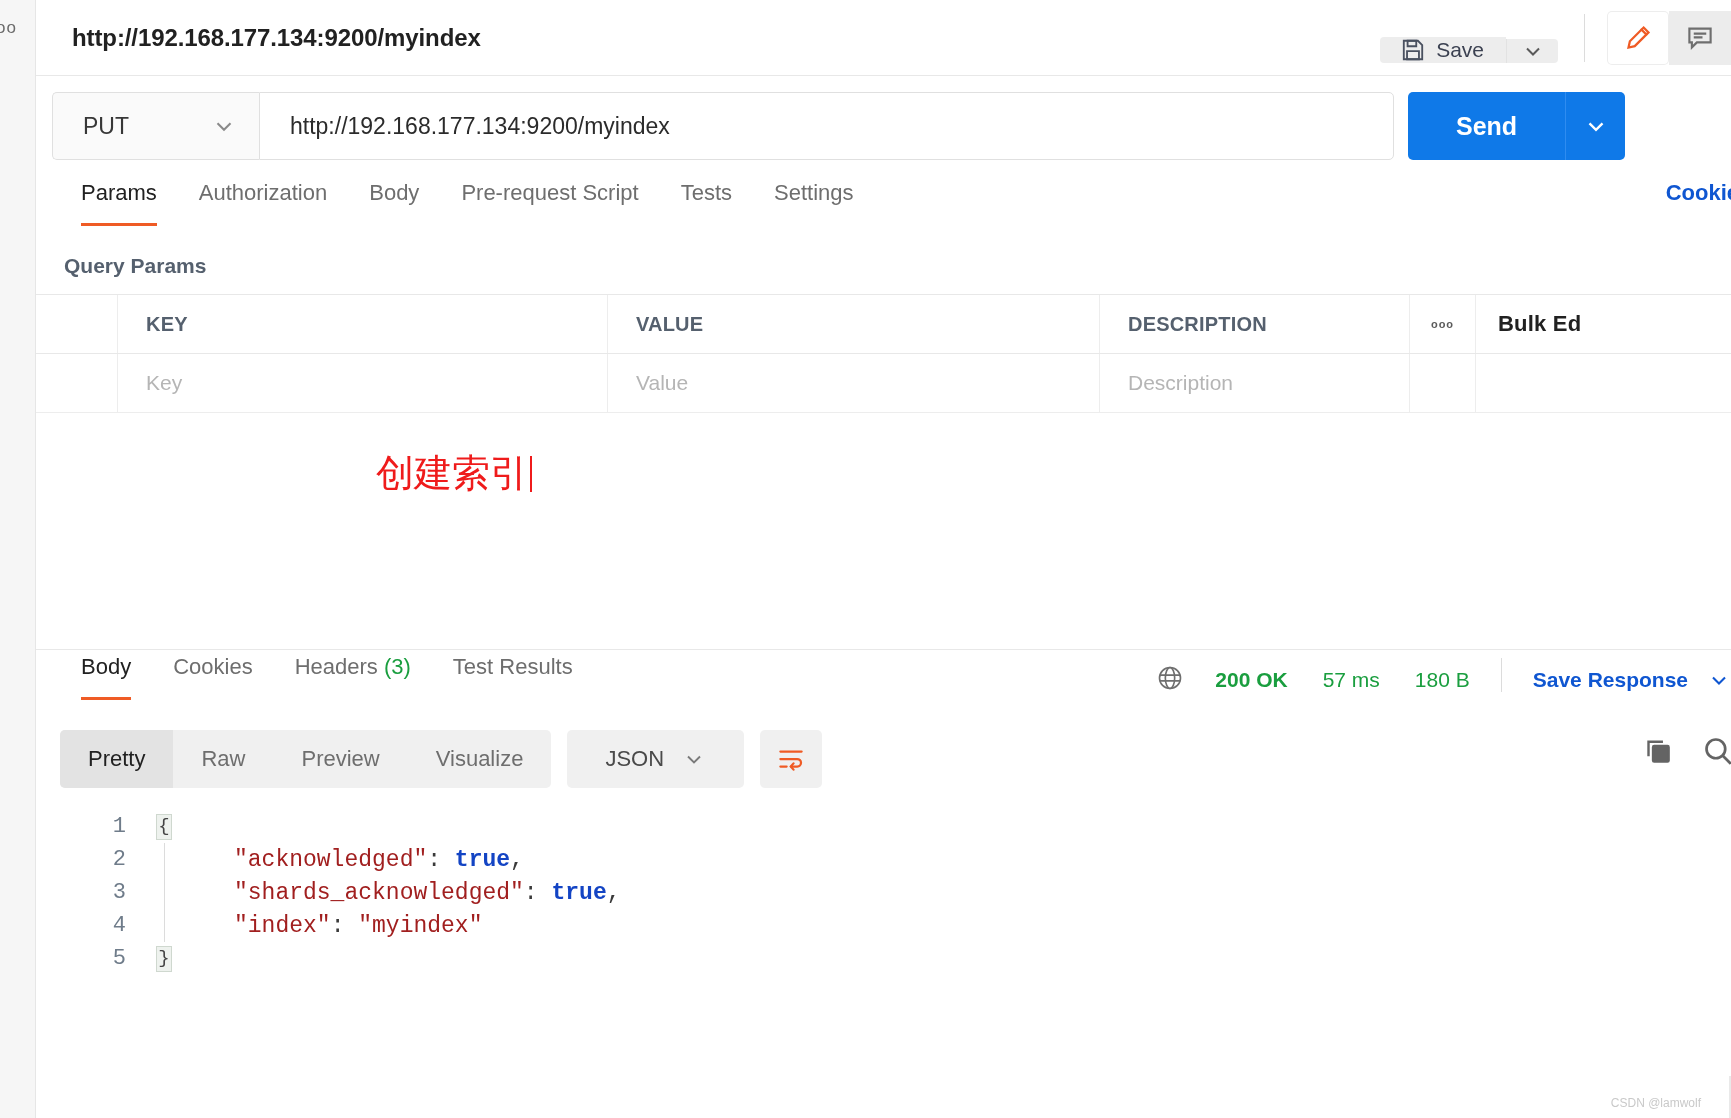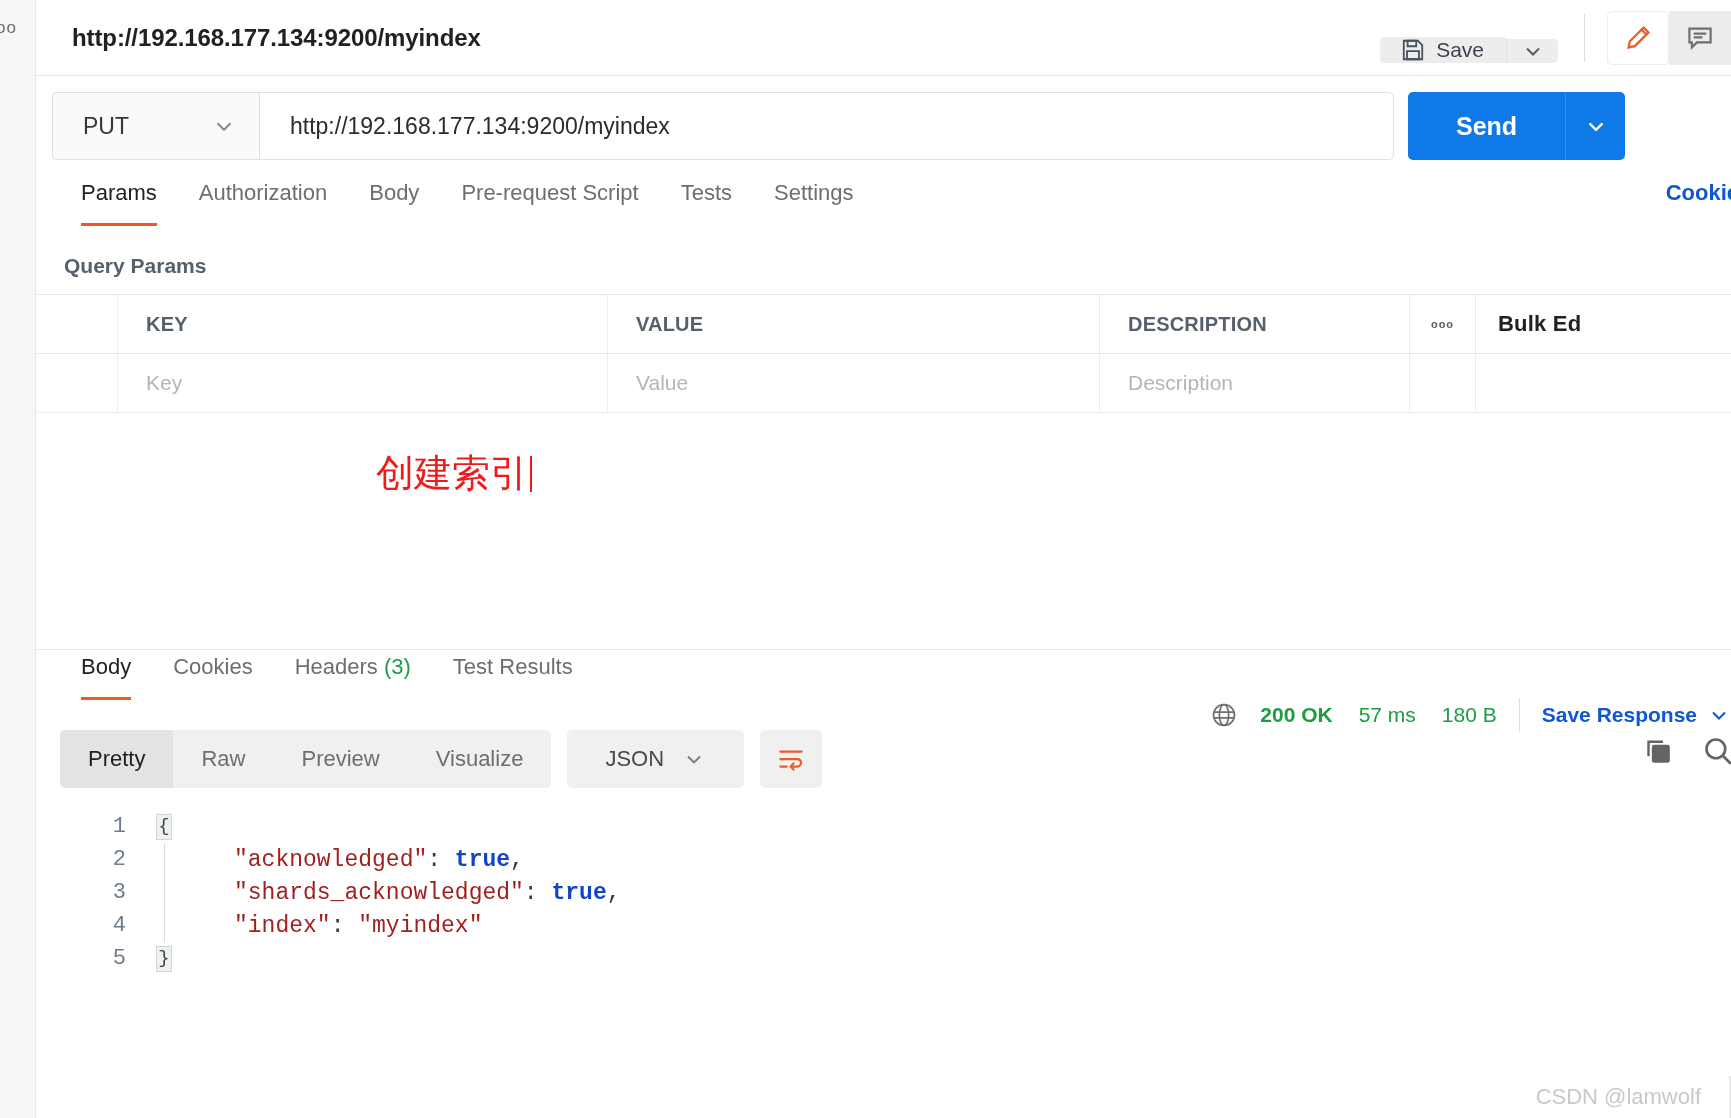--- a/index.html
+++ b/index.html
@@ -163,22 +163,22 @@
   
   .resp {
     position: absolute; left: 0; right: 0; top: 649px; bottom: 0;
     border-top: 1px solid #e8e8e8; background: #fff;
   }
   .resp-tabs {
     position: relative; height: 62px; display: flex; align-items: flex-start;
     padding-left: 24px;
   }
   .resp-meta {
-    position: absolute; right: 0; top: 8px; display: flex; align-items: center;
-    gap: 0; font-size: 21px; white-space: nowrap; margin-top: 40px;
+    position: absolute; right: 0; top: 8px; display: flex; align-items: flex-end;
+    gap: 9px; font-size: 21px; white-space: nowrap;
   }
   .globe { margin-right: 22px; display:flex; align-items:center; }
   .meta-ok { color: #1a9e3f; font-weight: bold; margin-right: 26px; }
   .meta-t  { color: #1a9e3f; margin-right: 26px; }
   .meta-b  { color: #1a9e3f; margin-right: 22px; }
   .meta-sep { width: 1px; height: 34px; background: #dcdcdc; margin-right: 22px; }
   .save-resp { color: #0f56d1; font-weight: bold; cursor: pointer; margin-right: 10px; }
 
   .fmt-bar {
     position: relative; display: flex; align-items: center;
@@ -225,21 +225,21 @@
     font-size: 19px; color: #444; line-height: 1;
   }
   .ctext { padding-left: 14px; white-space: pre; }
   .k { color: #a11f1f; }
   .p { color: #3a3a3a; }
   .bool { color: #1344c4; font-weight: bold; }
   .s { color: #a11f1f; }
 
   .watermark {
     position: absolute; right: 30px; bottom: 8px;
-    font-size: 22px; color: #c9c9c9; white-space: nowrap;
+    font-size: 12px; color: #c9c9c9; white-space: nowrap;
   }
   .wm-edge { position:absolute; right:0; bottom:0; width:2px; height:42px; background:#e9e9e9; }
 
   svg { display: block; }
 </style>
 </head>
 <body>
 
 <div class="app">
 

